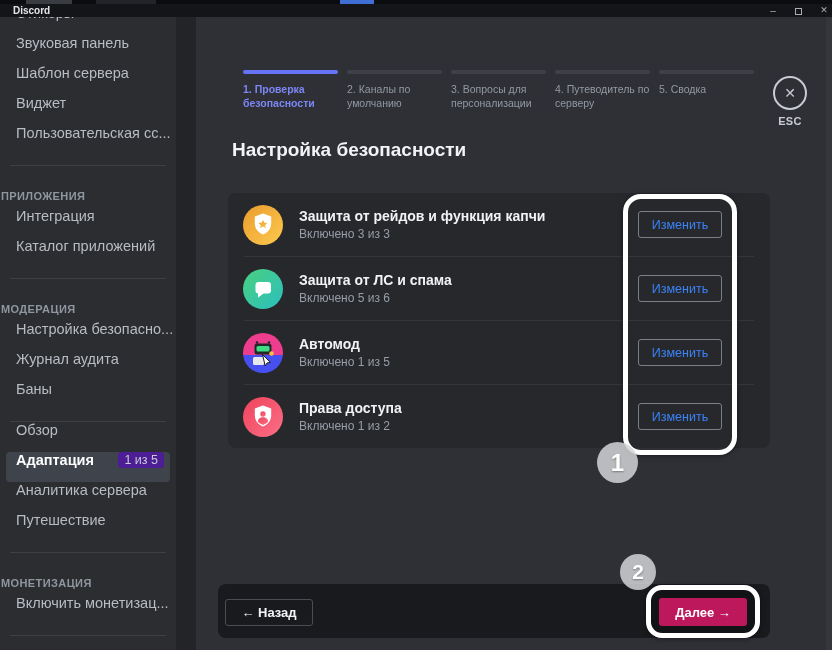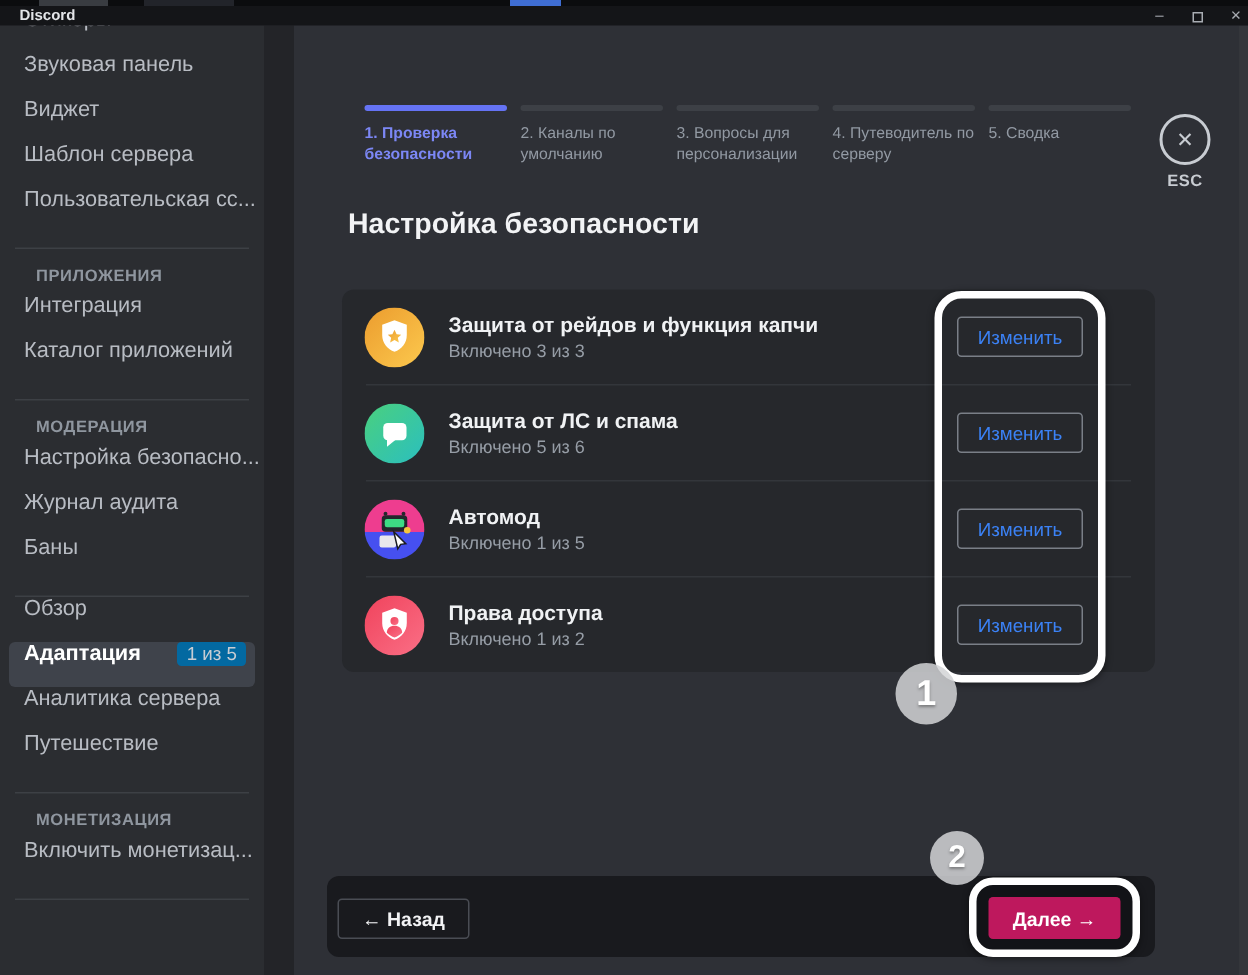--- a/index.html
+++ b/index.html
@@ -23,23 +23,23 @@
   .winctl.min { left:765px; }
   .winctl.close { left:816px; font-size:9px; }
   .max-box { position:absolute; left:795px; top:3.5px; width:7px; height:7px; border:1px solid #a9adb3; }
   
   .right-edge { position:absolute; left:826px; top:17px; width:6px; height:633px; background:#34363b; }
   
   .sidebar { position:absolute; left:0; top:17px; width:176px; height:633px; background:#2b2d31; overflow:hidden; z-index:10; }
   .sb-item { height:30px; display:flex; align-items:flex-start; padding:0 10px 0 16px; font-size:14.5px; color:#b8bcc3; white-space:nowrap; overflow:hidden; cursor:pointer; }
   .sb-item.first { margin-top:-12px; }
   .sb-item.selected { background:#3f434b; border-radius:4px; margin-left:6px; margin-right:6px; padding:0 6px 0 10px; color:#fff; font-weight:bold; }
-  .sb-badge { margin-left:auto; background:#0369a1; color:#c8cdd3; font-size:12.5px; font-weight:normal; padding:1px 6px; border-radius:3px; }
+  .sb-badge { margin-left:auto; background:#4c1d95; color:#c8cdd3; font-size:12.5px; font-weight:normal; padding:1px 6px; border-radius:3px; }
   .sb-div { height:1px; background:#3d4045; margin:10px 10px 0 10px; }
-  .sb-header { height:24px; margin-top:6px; display:flex; align-items:center; padding-left:24px; font-size:11px; font-weight:bold; letter-spacing:.4px; color:#8f969f; }
+  .sb-header { height:24px; margin-top:18px; display:flex; align-items:center; padding-left:1px; font-size:11px; font-weight:bold; letter-spacing:.4px; color:#8f969f; }
   
   .gutter { position:absolute; left:176px; top:17px; width:20px; height:633px; background:#232428; z-index:10; }
   
   .stepper { position:absolute; left:243px; top:70px; display:flex; gap:9px; }
   .step { width:95px; flex:none; cursor:pointer; }
   .step .bar { height:4px; border-radius:2px; background:#3d4046; margin-bottom:8px; }
   .step .lbl { font-size:10.5px; line-height:1.35; color:#9299a3; }
   .step.active .bar { background:#6573f4; }
   .step.active .lbl { color:#7c87f5; font-weight:bold; }
   
@@ -90,24 +90,24 @@
   <div class="right-edge"></div>
 
   <div class="sidebar">
     <div class="sb-item first">
         <span>Стикеры</span>
       </div>
     <div class="sb-item">
         <span>Звуковая панель</span>
       </div>
     <div class="sb-item">
+        <span>Шаблон сервера</span>
+      </div>
+    <div class="sb-item">
         <span>Виджет</span>
-      </div>
-    <div class="sb-item">
-        <span>Шаблон сервера</span>
       </div>
     <div class="sb-item">
         <span>Пользовательская сс...</span>
       </div>
     <div class="sb-div"></div>
 
     <div class="sb-header">ПРИЛОЖЕНИЯ</div>
     <div class="sb-item">
         <span>Интеграция</span>
       </div>

